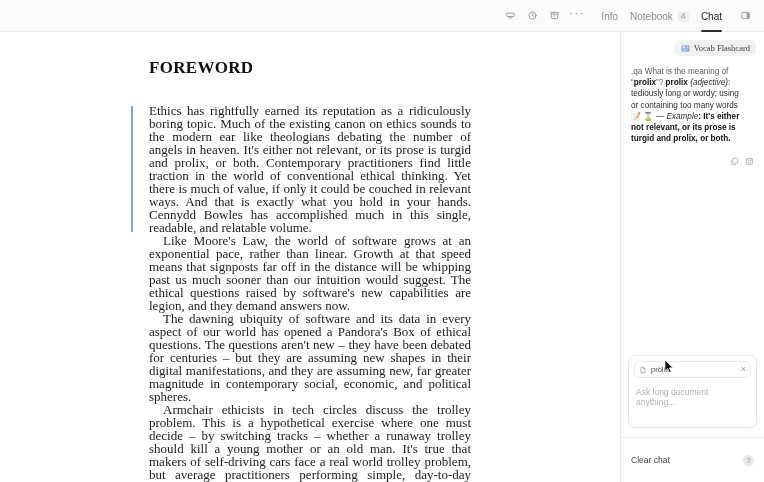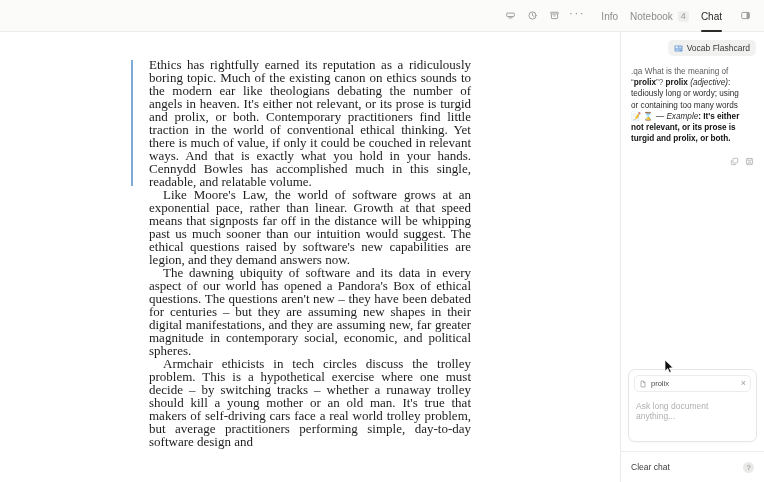--- a/index.html
+++ b/index.html
@@ -88,21 +88,21 @@
     width: 144px; min-width: 144px;
     border-left: 1px solid #eaeaea;
     background: #ffffff;
     display: flex; flex-direction: column;
     position: relative;
   }
   .flash-row { padding: 8px 8px 0 8px; display: flex; justify-content: flex-end; }
   .flash-chip {
     display: inline-flex; align-items: center; gap: 4px;
     background: #f1f1f0; border-radius: 5px;
-    padding: 3px 6px; font-size: 8.5px; color: #3a3a3a; cursor: default;
+    padding: 3px 6px; font-size: 8.5px; color: #3a3a3a; cursor: default; font-family: Liberation Serif, serif;
   }
   .flash-chip .gi { width: 9px; height: 9px; display:block; }
 
   .msg {
     padding: 10px 18px 0 10px;
     font-size: 8.2px; line-height: 11.2px; color: #2d2d2d;
     word-break: break-word;
   }
   .msg b { font-weight: bold; color: #111; }
   .msg i { font-style: italic; }
@@ -138,21 +138,21 @@
     display: inline-flex; align-items: center; gap: 3px;
     border: 1px solid #ececeb; border-radius: 9px;
     padding: 2.5px 5px; font-size: 7.3px; color: #4d4d4d;
     background: #fff; cursor: default; white-space: nowrap;
   }
   .pill .car { font-size: 6px; color: #9a9a9a; }
   .pill .spark { color: #e8b53a; font-size: 7px; }
   .clear-bar {
     border-top: 1px solid #eeeeee;
     margin-top: 9px;
-    height: 31px; display: flex; align-items: center;
+    height: 45px; display: flex; align-items: center;
     padding: 0 10px; font-size: 8.5px; color: #3d3d3d;
   }
   .help {
     margin-left: auto; width: 11px; height: 11px; border-radius: 50%;
     background: #e9e9e8; color: #8e8e8e;
     font-size: 7.5px; display: flex; align-items: center; justify-content: center;
     cursor: default;
   }
 
   
@@ -214,20 +214,21 @@
             </svg>
         </span>
       </div>
     </div>
   </div>
 
   <div class="body">
 
     <div class="doc-wrap">
       <div class="doc">
+        <div class="doc-title">FOREWORD</div>
 
         <div class="para-block">
           <div class="hl-bar"></div>
           <p>Ethics has rightfully earned its reputation as a ridiculously boring topic. Much of the existing canon on ethics sounds to the modern ear like theologians debating the number of angels in heaven. It's either not relevant, or its prose is turgid and prolix, or both. Contemporary practitioners find little traction in the world of conventional ethical thinking. Yet there is much of value, if only it could be couched in relevant ways. And that is exactly what you hold in your hands. Cennydd Bowles has accomplished much in this single, readable, and relatable volume.</p>
         </div>
         <p class="indent">Like Moore's Law, the world of software grows at an exponential pace, rather than linear. Growth at that speed means that signposts far off in the distance will be whipping past us much sooner than our intuition would suggest. The ethical questions raised by software's new capabilities are legion, and they demand answers now.</p>
         <p class="indent">The dawning ubiquity of software and its data in every aspect of our world has opened a Pandora's Box of ethical questions. The questions aren't new – they have been debated for centuries – but they are assuming new shapes in their digital manifestations, and they are assuming new, far greater magnitude in contemporary social, economic, and political spheres.</p>
         <p class="indent">Armchair ethicists in tech circles discuss the trolley problem. This is a hypothetical exercise where one must decide – by switching tracks – whether a runaway trolley should kill a young mother or an old man. It's true that makers of self-driving cars face a real world trolley problem, but average practitioners performing simple, day-to-day software design and</p>
       </div>
     </div>

